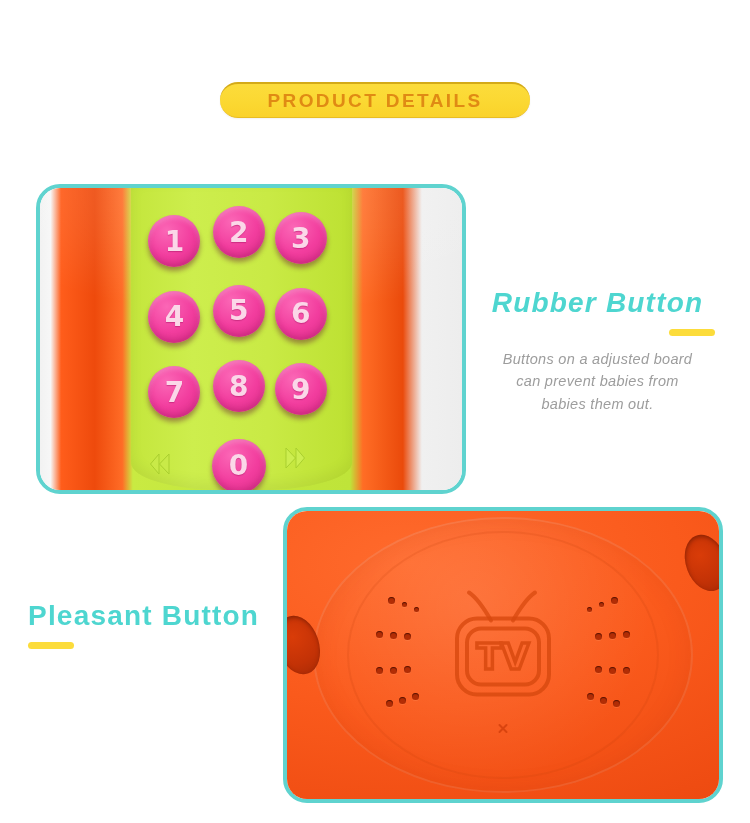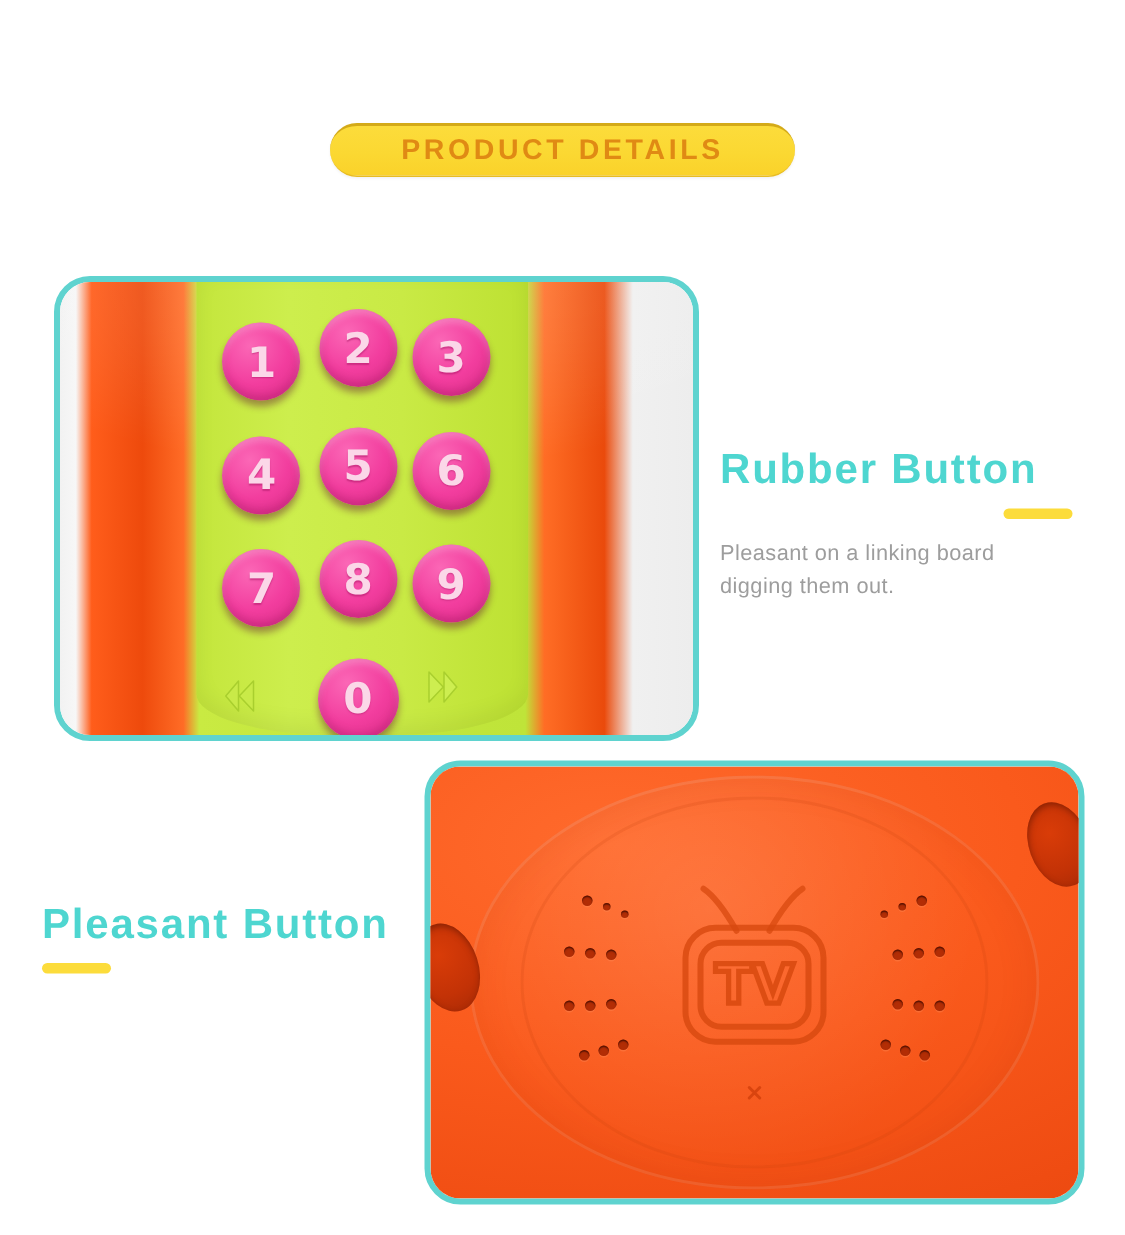--- a/index.html
+++ b/index.html
@@ -218,21 +218,21 @@
     top: 73.5%;
     width: 11px;
     height: 11px;
     transform: translateX(-50%);
     color: #e8apricot;
   }
   .screw svg { width: 11px; height: 11px; display: block; }
 
   
   .text-block { position: absolute; }
-  .text-right { left: 480px; top: 298px; width: 235px; text-align: left; }
+  .text-right { left: 480px; top: 288px; width: 235px; text-align: center; font-style: italic; }
   .text-left  { left: 28px;  top: 601px; width: 250px; text-align: left; }
 
   .heading {
     color: #4ed6d0;
     font-size: 28px;
     font-weight: 600;
     letter-spacing: 1.2px;
     line-height: 1.1;
     white-space: nowrap;
   }
@@ -294,22 +294,23 @@
         </svg>
       </div>
     </div>
   </div>
 </div>
 
 <div class="text-block text-right">
   <div class="heading">Rubber  Button</div>
   <div class="underline"></div>
   <div class="body-text">
-    <span>Pleasant on a linking board</span>
-    <span>digging them out.</span>
+    <span>Buttons on a adjusted board</span>
+    <span>can prevent babies from</span>
+    <span>babies them out.</span>
   </div>
 </div>
 
 <div class="text-block text-left">
   <div class="heading">Pleasant  Button</div>
   <div class="underline"></div>
 </div>
 
 <div class="card card-speaker">
   <div class="speaker-photo">

